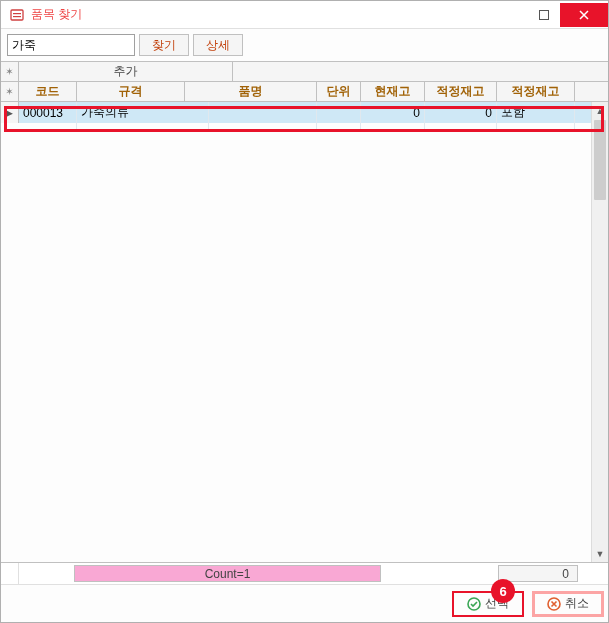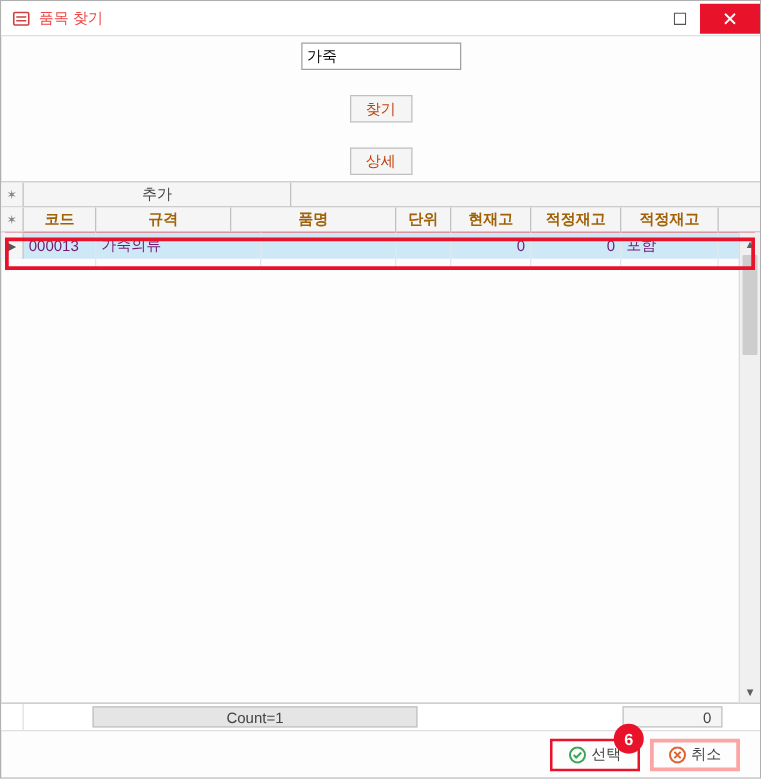--- a/index.html
+++ b/index.html
@@ -7,21 +7,21 @@
     
     .window { width: 609px; height: 623px; border: 1px solid #b0b0b0; display: flex; flex-direction: column; background: #fdfdfd; }
     
     .titlebar { height: 28px; display: flex; align-items: center; padding-left: 8px; background: #fff; border-bottom: 1px solid #e0e0e0; }
     .titlebar-icon { width: 16px; height: 16px; margin-right: 6px; }
     .titlebar-text { flex: 1; font-size: 12px; color: #ef4444; }
     .titlebar-btn { width: 32px; height: 24px; display: flex; align-items: center; justify-content: center; cursor: pointer; }
     .titlebar-max { color: #555; }
     .titlebar-close { background: #e8132a; color: #fff; width: 48px; }
     
-    .search-bar { padding: 5px 6px; display: flex; gap: 20px; align-items: center; flex-direction: column; }
+    .search-bar { padding: 5px 6px; display: flex; gap: 4px; align-items: center; }
     .search-input { width: 128px; height: 22px; border: 1px solid #a0a0a0; padding: 0 4px; font-size: 12px; }
     .btn { height: 22px; padding: 0 12px; background: #f5f5f5; border: 1px solid #c0c0c0; cursor: pointer; font-size: 12px; color: #c2410c; }
     
     .grid { flex: 1; display: flex; flex-direction: column; border-top: 1px solid #c0c0c0; overflow: hidden; position: relative; }
     
     .grid-header-group { height: 20px; display: flex; background: #f5f5f5; border-bottom: 1px solid #c0c0c0; }
     .row-indicator-head { width: 18px; border-right: 1px solid #c0c0c0; background: #f5f5f5; display: flex; align-items: center; justify-content: center; color: #888; font-size: 10px; }
     .group-h { display: flex; align-items: center; justify-content: center; border-right: 1px solid #c0c0c0; color: #444; }
     .group-item { width: 342px; }
     .group-extra { width: 214px; }
@@ -41,30 +41,30 @@
     
     .grid-body { flex: 1; position: relative; overflow: hidden; }
     .scrollbar-v { position: absolute; right: 0; top: 0; bottom: 0; width: 17px; background: #f0f0f0; border-left: 1px solid #dcdcdc; }
     .scroll-thumb { position: absolute; left: 2px; right: 2px; top: 18px; height: 80px; background: #cdcdcd; border-radius: 1px; }
     .scroll-arrow { position: absolute; left: 0; right: 0; height: 17px; display: flex; align-items: center; justify-content: center; color: #606060; font-size: 9px; }
     .scroll-arrow.up { top: 0; }
     .scroll-arrow.down { bottom: 0; }
     
     .data-row { height: 21px; display: flex; background: #cfe8f6; align-items: center; }
     .row-indicator { width: 18px; border-right: 1px solid #c0c0c0; background: #f5f5f5; height: 100%; display: flex; align-items: center; justify-content: center; color: #555; font-size: 9px; }
-    .cell { height: 100%; display: flex; align-items: center; padding: 16px 4px; border-right: 1px solid #e0e8ee; color: #701a75; }
+    .cell { height: 100%; display: flex; align-items: center; padding: 16px 4px; border-right: 1px solid #e0e8ee; color: #000000; }
     .cell.num { justify-content: flex-end; }
     
     .status-bar { height: 22px; display: flex; border-top: 1px solid #c0c0c0; background: #fff; }
     .status-gutter { width: 18px; border-right: 1px solid #e0e0e0; }
-    .status-count { width: 260px; margin: 2px 0 2px 55px; border: 1px solid #c0c0c0; background: #e5e5e5; display: flex; align-items: center; justify-content: center; font-size: 12px; color: #444; }
+    .status-count { width: 307px; margin: 2px 0 2px 55px; border: 1px solid #c0c0c0; background: #f9a8d4; display: flex; align-items: center; justify-content: center; font-size: 12px; color: #444; }
     .status-spacer { flex: 1; }
     .status-zero { width: 80px; margin: 2px 30px 2px 0; border: 1px solid #c0c0c0; background: #f5f5f5; display: flex; align-items: center; justify-content: flex-end; padding-right: 8px; color: #444; }
     
-    .footer { height: 38px; display: flex; align-items: center; justify-content: flex-end; padding-right: 16px; gap: 8px; border-top: 1px solid #e0e0e0; position: relative; }
+    .footer { height: 38px; display: flex; align-items: center; justify-content: flex-end; padding-right: 4px; gap: 8px; border-top: 1px solid #e0e0e0; position: relative; }
     .action-btn { height: 26px; min-width: 72px; padding: 0 10px; border: 3px solid #fca5a5; background: #fdfdfd; display: flex; align-items: center; justify-content: center; gap: 4px; cursor: pointer; font-size: 12px; color: #444; }
     .action-btn.select { border: 2px solid #e8132a; }
     .icon-check { width: 14px; height: 14px; }
     .icon-cancel { width: 14px; height: 14px; }
     .badge-6 { position: absolute; width: 24px; height: 24px; border-radius: 50%; background: #e8132a; color: #fff; display: flex; align-items: center; justify-content: center; font-size: 13px; font-weight: bold; top: -6px; right: 93px; }
   </style>
 </head>
 <body>
 
 <div class="window">

